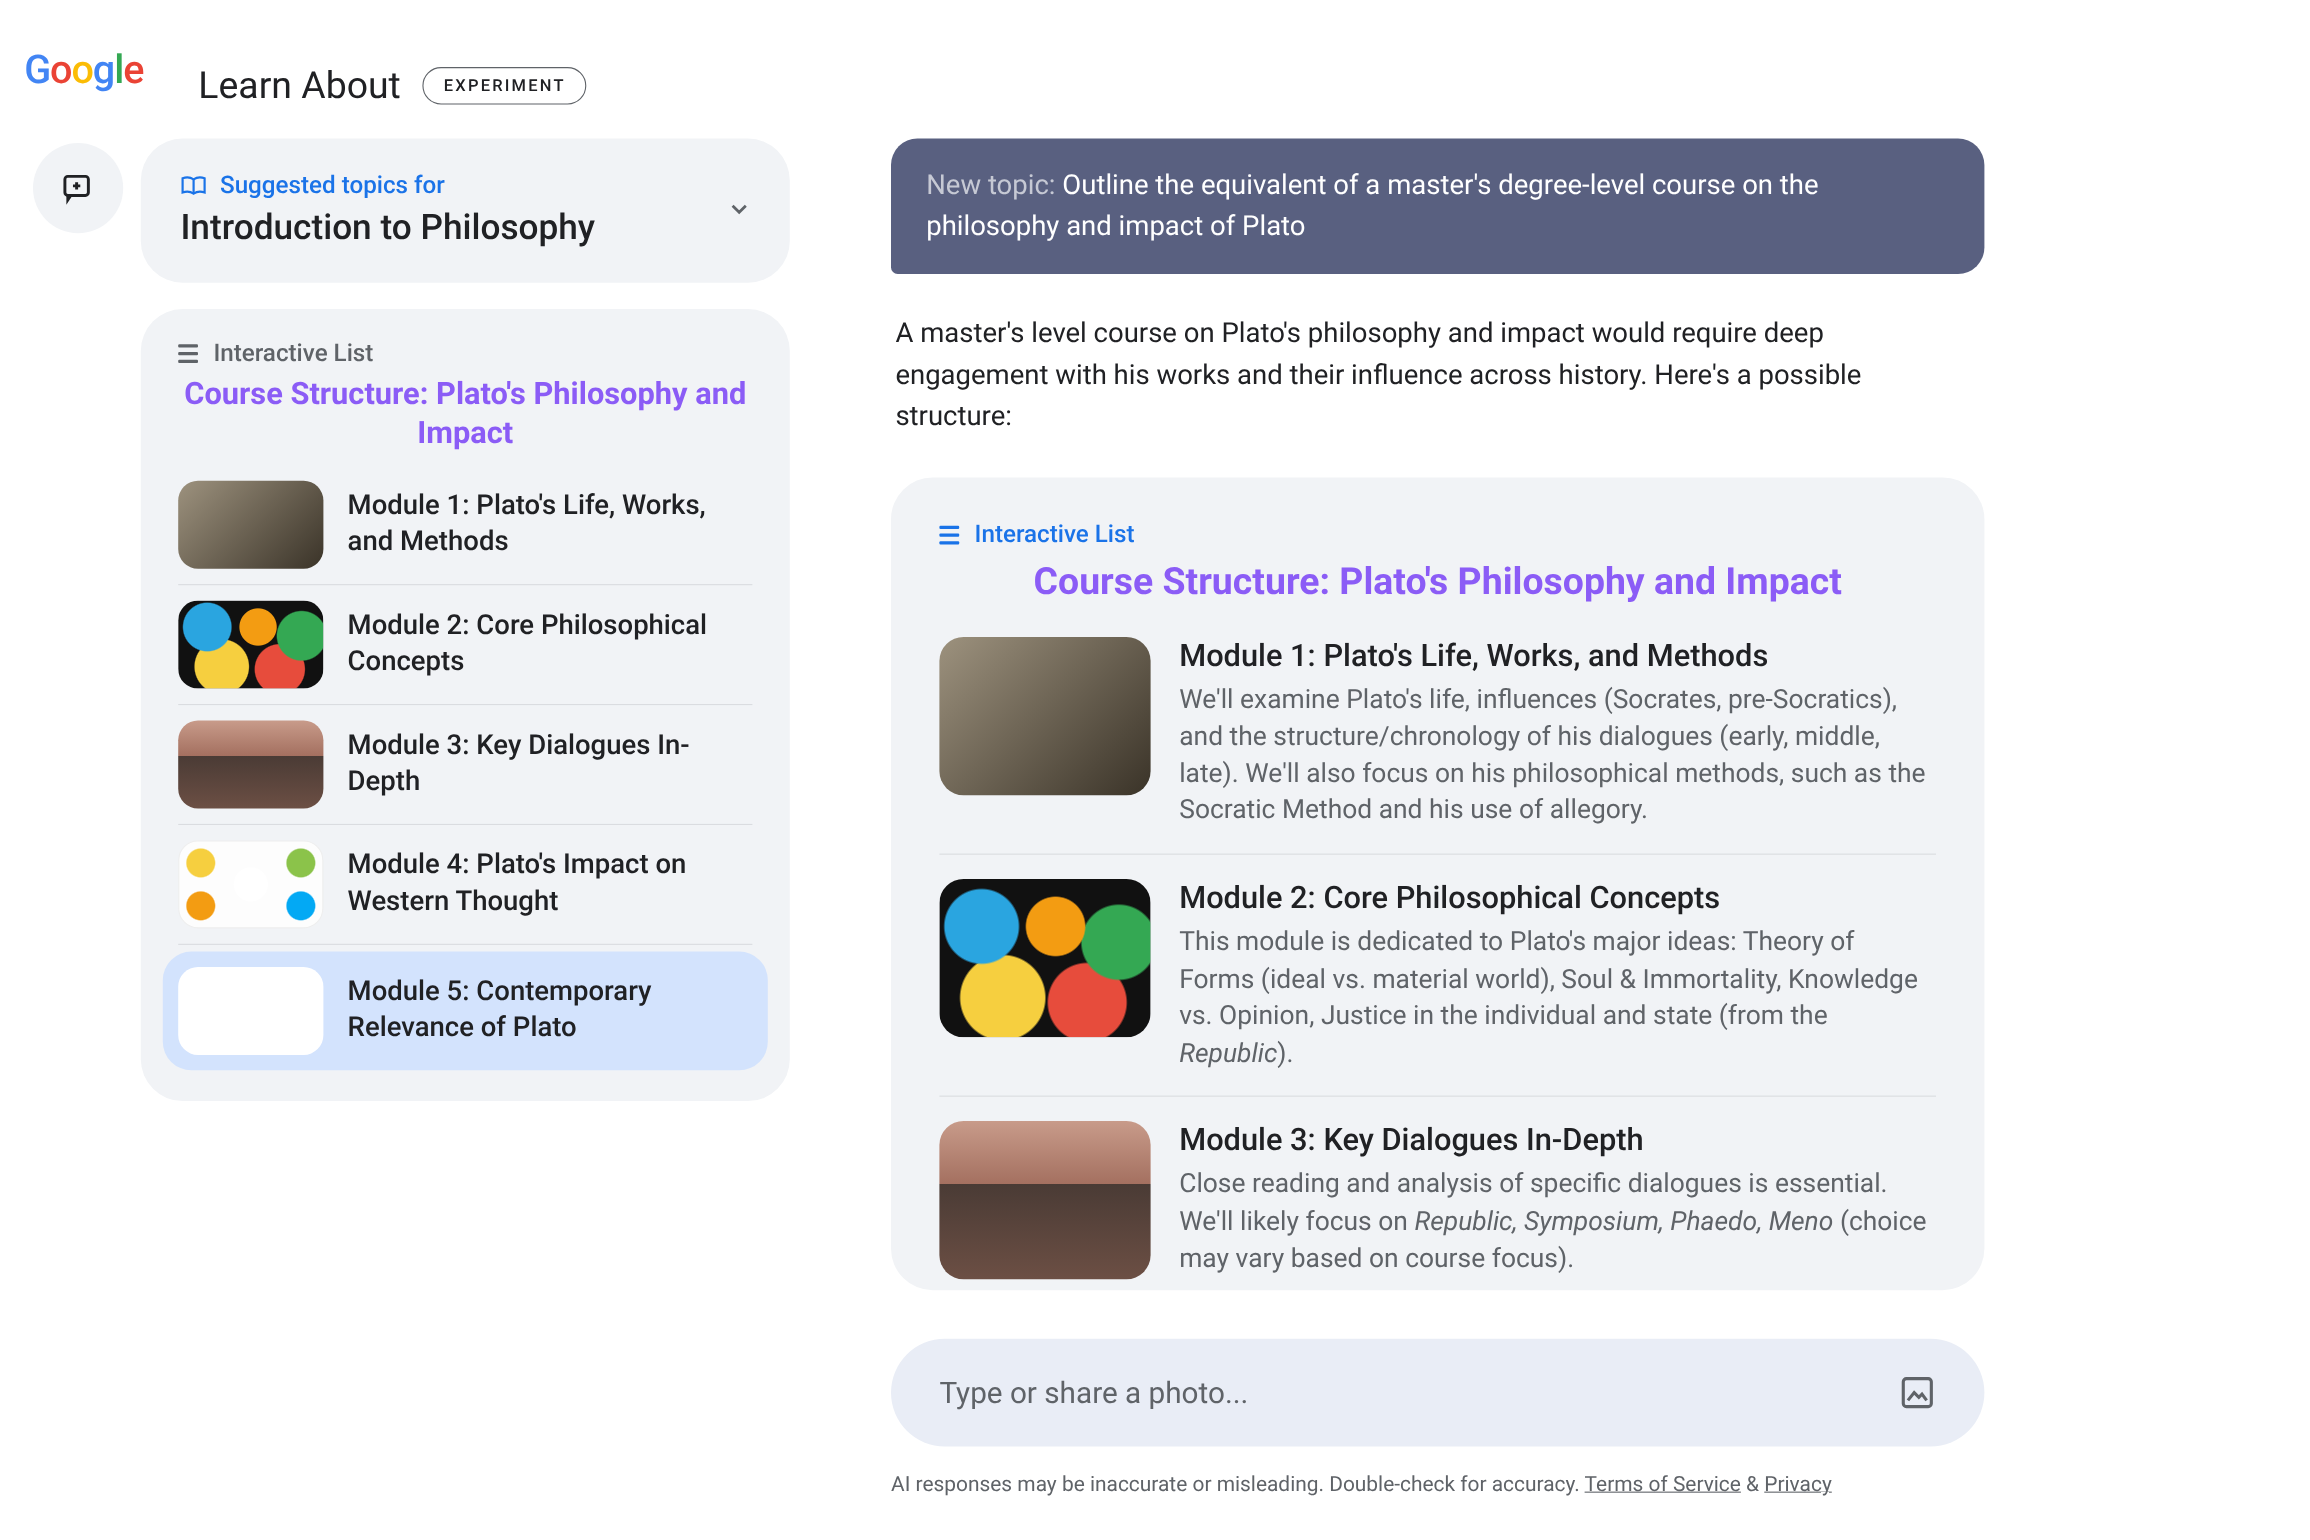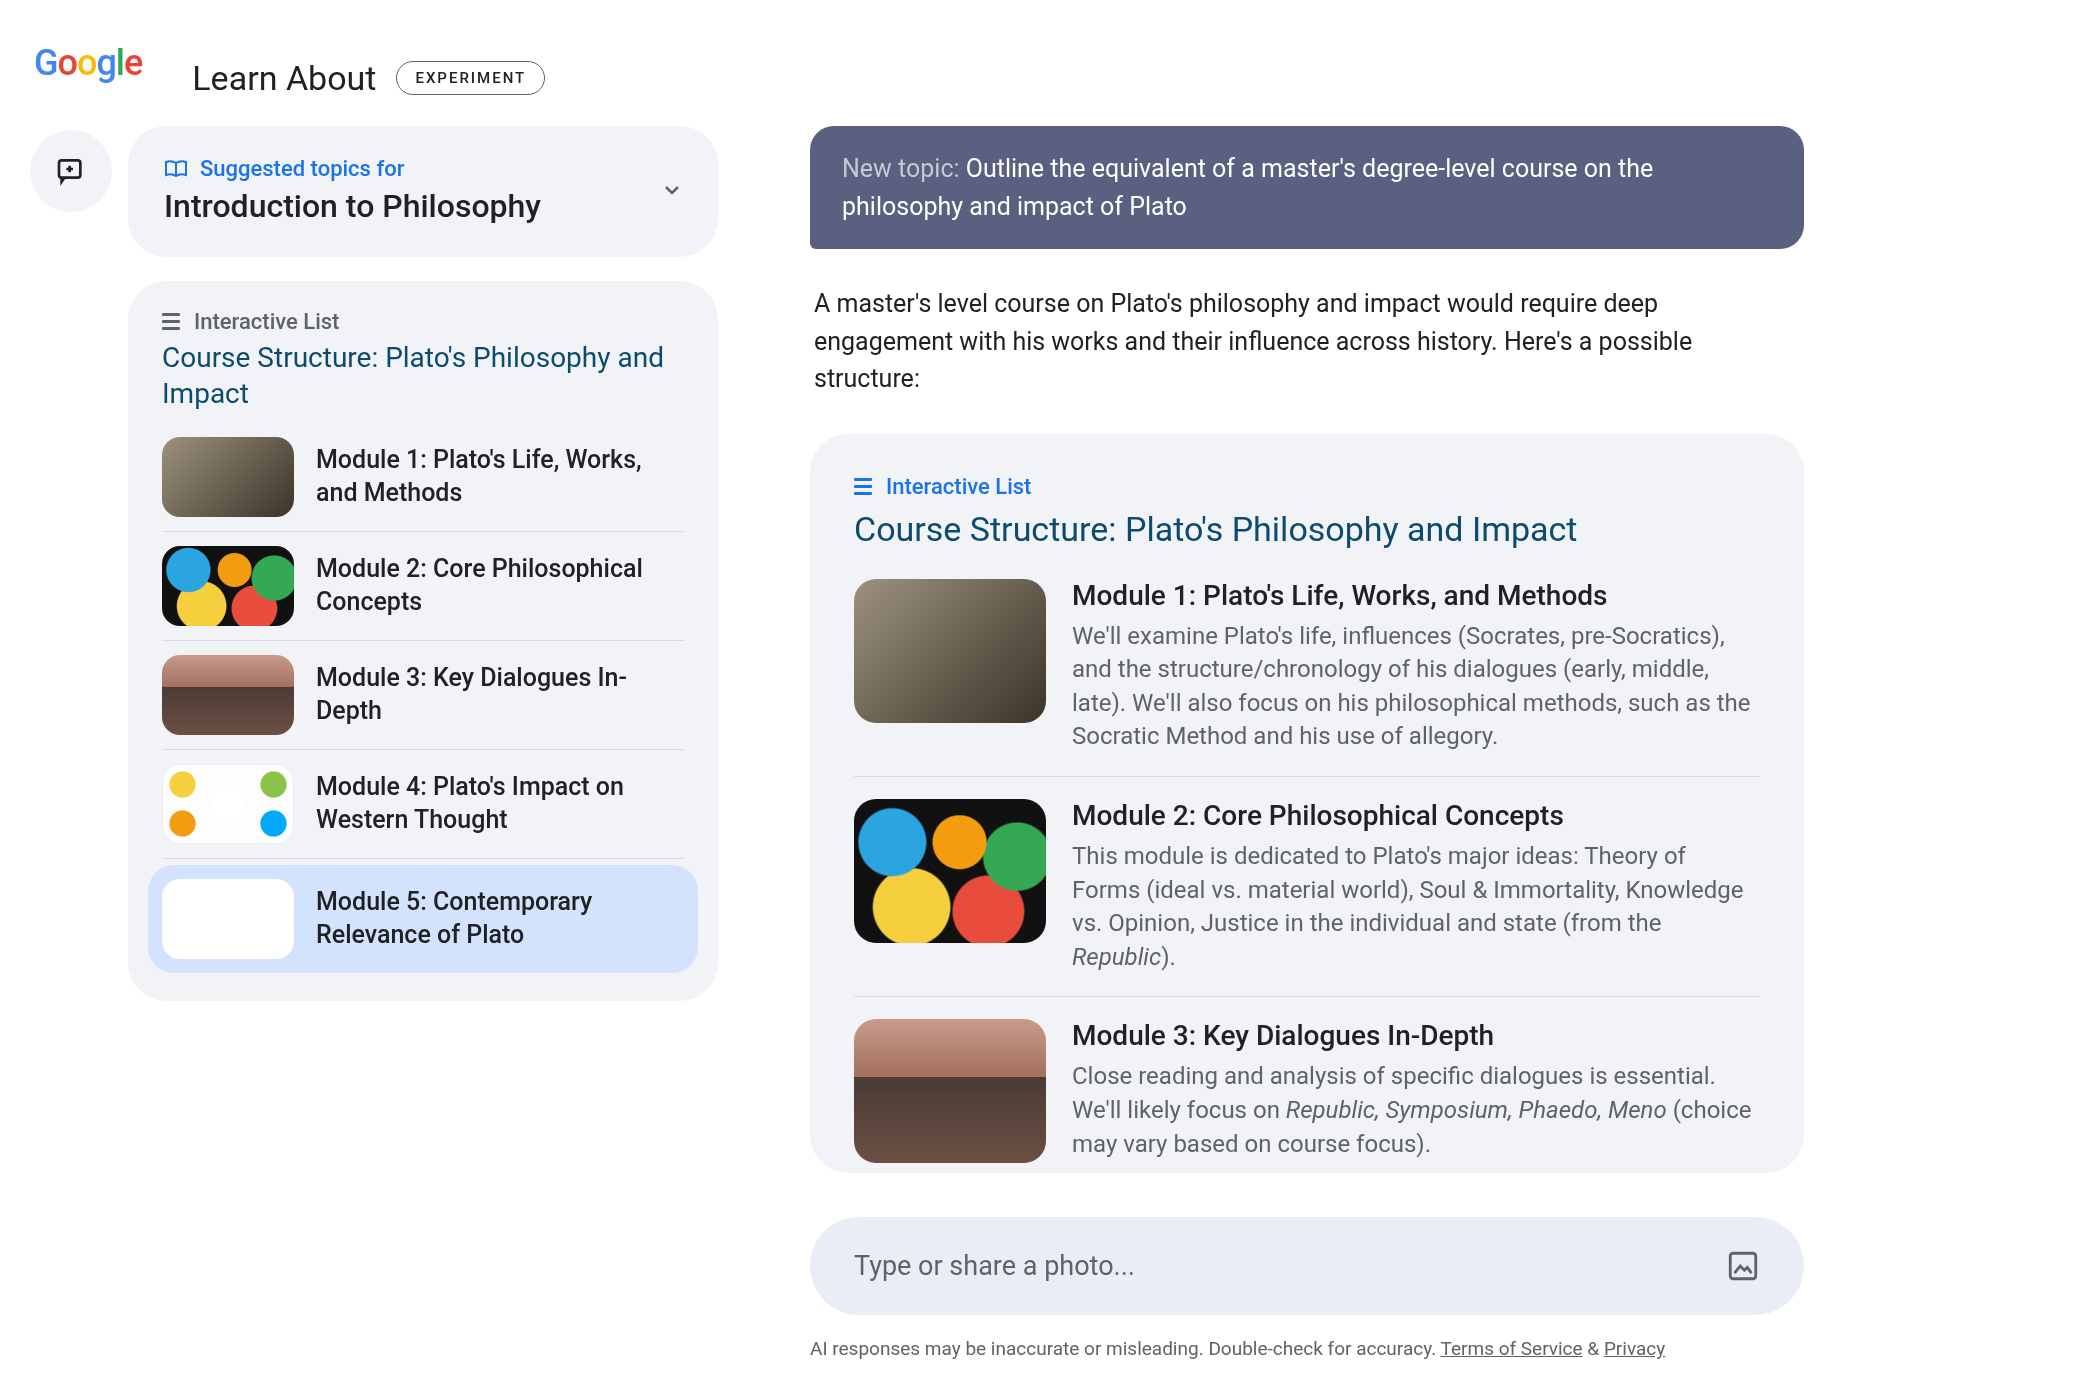--- a/index.html
+++ b/index.html
@@ -7,21 +7,21 @@
       font-family: 'Google Sans', Roboto, Arial, sans-serif;
       background: #fff;
       color: #202124;
       width: 2100px;
       height: 1400px;
       overflow: hidden;
     }
     .header {
       display: flex;
       align-items: center;
-      padding: 28px 34px;
+      padding: 28px 22px;
       gap: 50px;
     }
     .google-logo {
       font-size: 36px;
       font-weight: 500;
       letter-spacing: -1px;
     }
     .google-logo span:nth-child(1){color:#4285F4}
     .google-logo span:nth-child(2){color:#EA4335}
     .google-logo span:nth-child(3){color:#FBBC05}
@@ -96,24 +96,25 @@
       color: #5f6368;
       font-size: 22px;
       font-weight: 500;
       display: flex;
       align-items: center;
       gap: 14px;
     }
     .list-label.blue { color: #1a73e8; }
     .list-title {
       font-size: 28px;
-      font-weight: 400;
-      color: #0c4a6e;
+      font-weight: 700;
+      color: #8b5cf6;
       margin-top: 6px;
       line-height: 1.3;
+      text-align: center;
     }
     .list-title.big { font-size: 34px; margin-top: 8px; }
     .sidebar-list { margin-top: 24px; }
     .sidebar-item {
       display: flex;
       align-items: center;
       gap: 22px;
       padding: 14px 0;
       border-bottom: 1px solid #dadce0;
     }

